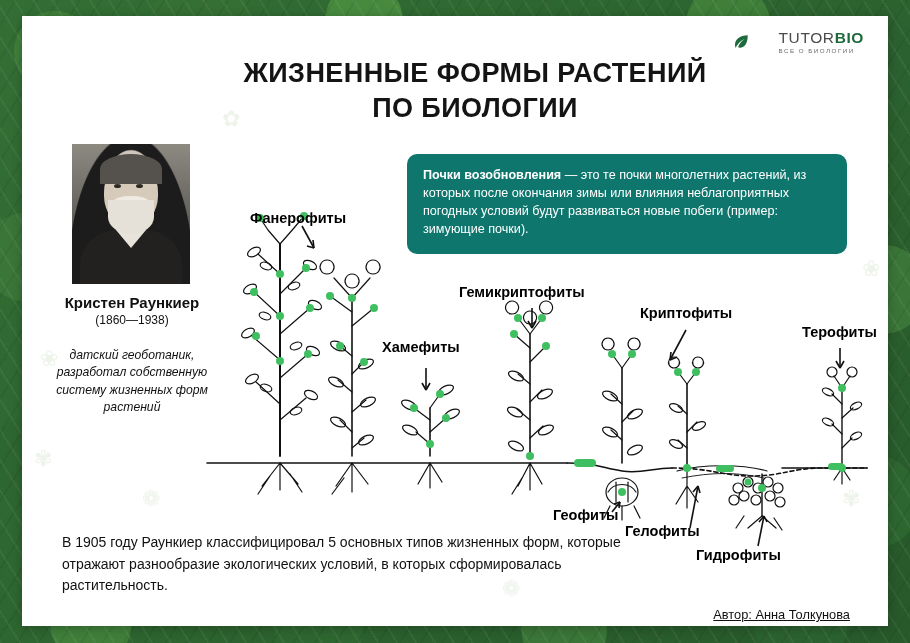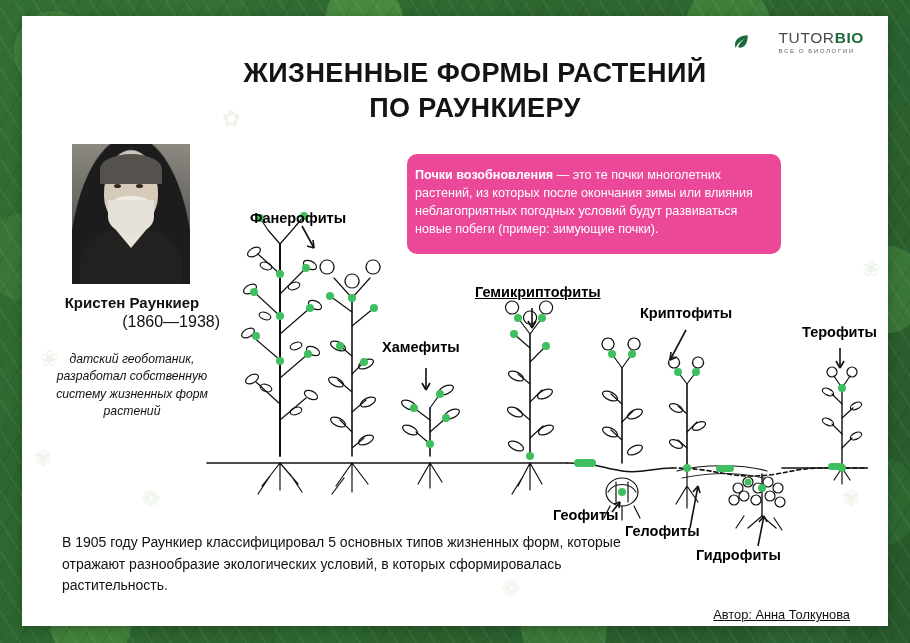--- a/index.html
+++ b/index.html
@@ -72,27 +72,27 @@
   #portrait .beard{position:absolute;left:36px;top:56px;width:46px;height:34px;border-radius:0 0 50% 50%;background:#e6e1d8;}
   #portrait .mustache{position:absolute;left:42px;top:52px;width:34px;height:10px;border-radius:50%;background:#efeae2;}
   #portrait .eyeL,#portrait .eyeR{position:absolute;top:40px;width:7px;height:4px;border-radius:50%;background:#2e2a26;}
   #portrait .eyeL{left:42px;} #portrait .eyeR{left:64px;}
   #portrait .body{position:absolute;left:8px;top:86px;width:102px;height:56px;border-radius:36px 36px 0 0;background:#22211f;}
   #portrait .collar{position:absolute;left:44px;top:86px;width:30px;height:18px;background:#e8e4dc;clip-path:polygon(50% 100%,0 0,100% 0);}
   #caption{
     position:absolute;left:22px;top:278px;width:176px;text-align:center;
   }
   #caption .nm{font-size:15px;font-weight:700;color:#111;}
-  #caption .yrs{font-size:16px;color:#111;margin-top:2px;text-align:right;}
+  #caption .yrs{font-size:12px;color:#111;margin-top:2px;}
   #caption .desc{font-size:12.2px;color:#111;font-style:italic;line-height:1.42;margin-top:20px;}
   
   #callout{
-    position:absolute;left:385px;top:138px;width:374px;
-    background:#ec4899;border-radius:10px;color:#fff;
-    padding:13px 16px 15px 8px;font-size:12.6px;line-height:1.42;
+    position:absolute;left:385px;top:138px;width:440px;
+    background:#0f766e;border-radius:10px;color:#fff;
+    padding:13px 16px 15px 16px;font-size:12.6px;line-height:1.42;
     box-sizing:border-box;
   }
   #callout b{font-weight:700;}
   
   .lbl{position:absolute;font-size:14.5px;font-weight:700;color:#000000;white-space:nowrap;}
   
   #diagram{position:absolute;left:0;top:0;width:866px;height:610px;pointer-events:none;}
   
   #bottom{
     position:absolute;left:40px;top:516px;width:600px;
@@ -122,21 +122,21 @@
       <path d="M21 3C11 3 4 8 4 16c0 2 1 4 1 4S7 12 20 6c0 0-9 4-12 13 5 2 13-1 13-16z" fill="#1d6a3c"></path>
     </svg>
     <div class="txt">
       <div class="name"><span class="light">TUTOR</span><b>BIO</b></div>
       <div class="sub">ВСЕ О БИОЛОГИИ</div>
     </div>
   </div>
 
   <div id="title">
     <div>ЖИЗНЕННЫЕ ФОРМЫ РАСТЕНИЙ</div>
-    <div>ПО РАУНКИЕРУ</div>
+    <div>ПО БИОЛОГИИ</div>
   </div>
 
   <div id="portrait">
     <div class="bg"></div>
     <div class="body"></div>
     <div class="collar"></div>
     <div class="head"></div>
     <div class="hair"></div>
     <div class="eyeL"></div>
       <div class="eyeR"></div>
@@ -334,21 +334,21 @@
       <path d="M590 496 L598 486"></path>
         <path d="M598 486 l-6 2 m6 -2 l-1 6"></path>
       <path d="M668 512 L676 470"></path>
         <path d="M676 470 l-5 6 m5 -6 l2 7"></path>
       <path d="M736 530 L742 500"></path>
         <path d="M742 500 l-5 6 m5 -6 l3 6"></path>
     </g>
   </svg>
 
   <div class="lbl" style="left:228px;top:194px;">Фанерофиты</div>
-  <div class="lbl" style="left:453px;top:268px;text-decoration:underline;">Гемикриптофиты</div>
+  <div class="lbl" style="left:437px;top:268px;">Гемикриптофиты</div>
   <div class="lbl" style="left:360px;top:323px;">Хамефиты</div>
   <div class="lbl" style="left:618px;top:289px;">Криптофиты</div>
   <div class="lbl" style="left:780px;top:308px;">Терофиты</div>
   <div class="lbl" style="left:531px;top:491px;">Геофиты</div>
   <div class="lbl" style="left:603px;top:507px;">Гелофиты</div>
   <div class="lbl" style="left:674px;top:531px;">Гидрофиты</div>
 
   <div id="bottom">В 1905 году Раункиер классифицировал 5 основных типов жизненных форм, которые отражают разнообразие экологических условий, в которых сформировалась растительность.</div>
 
   <div id="author">Автор: Анна Толкунова</div>

